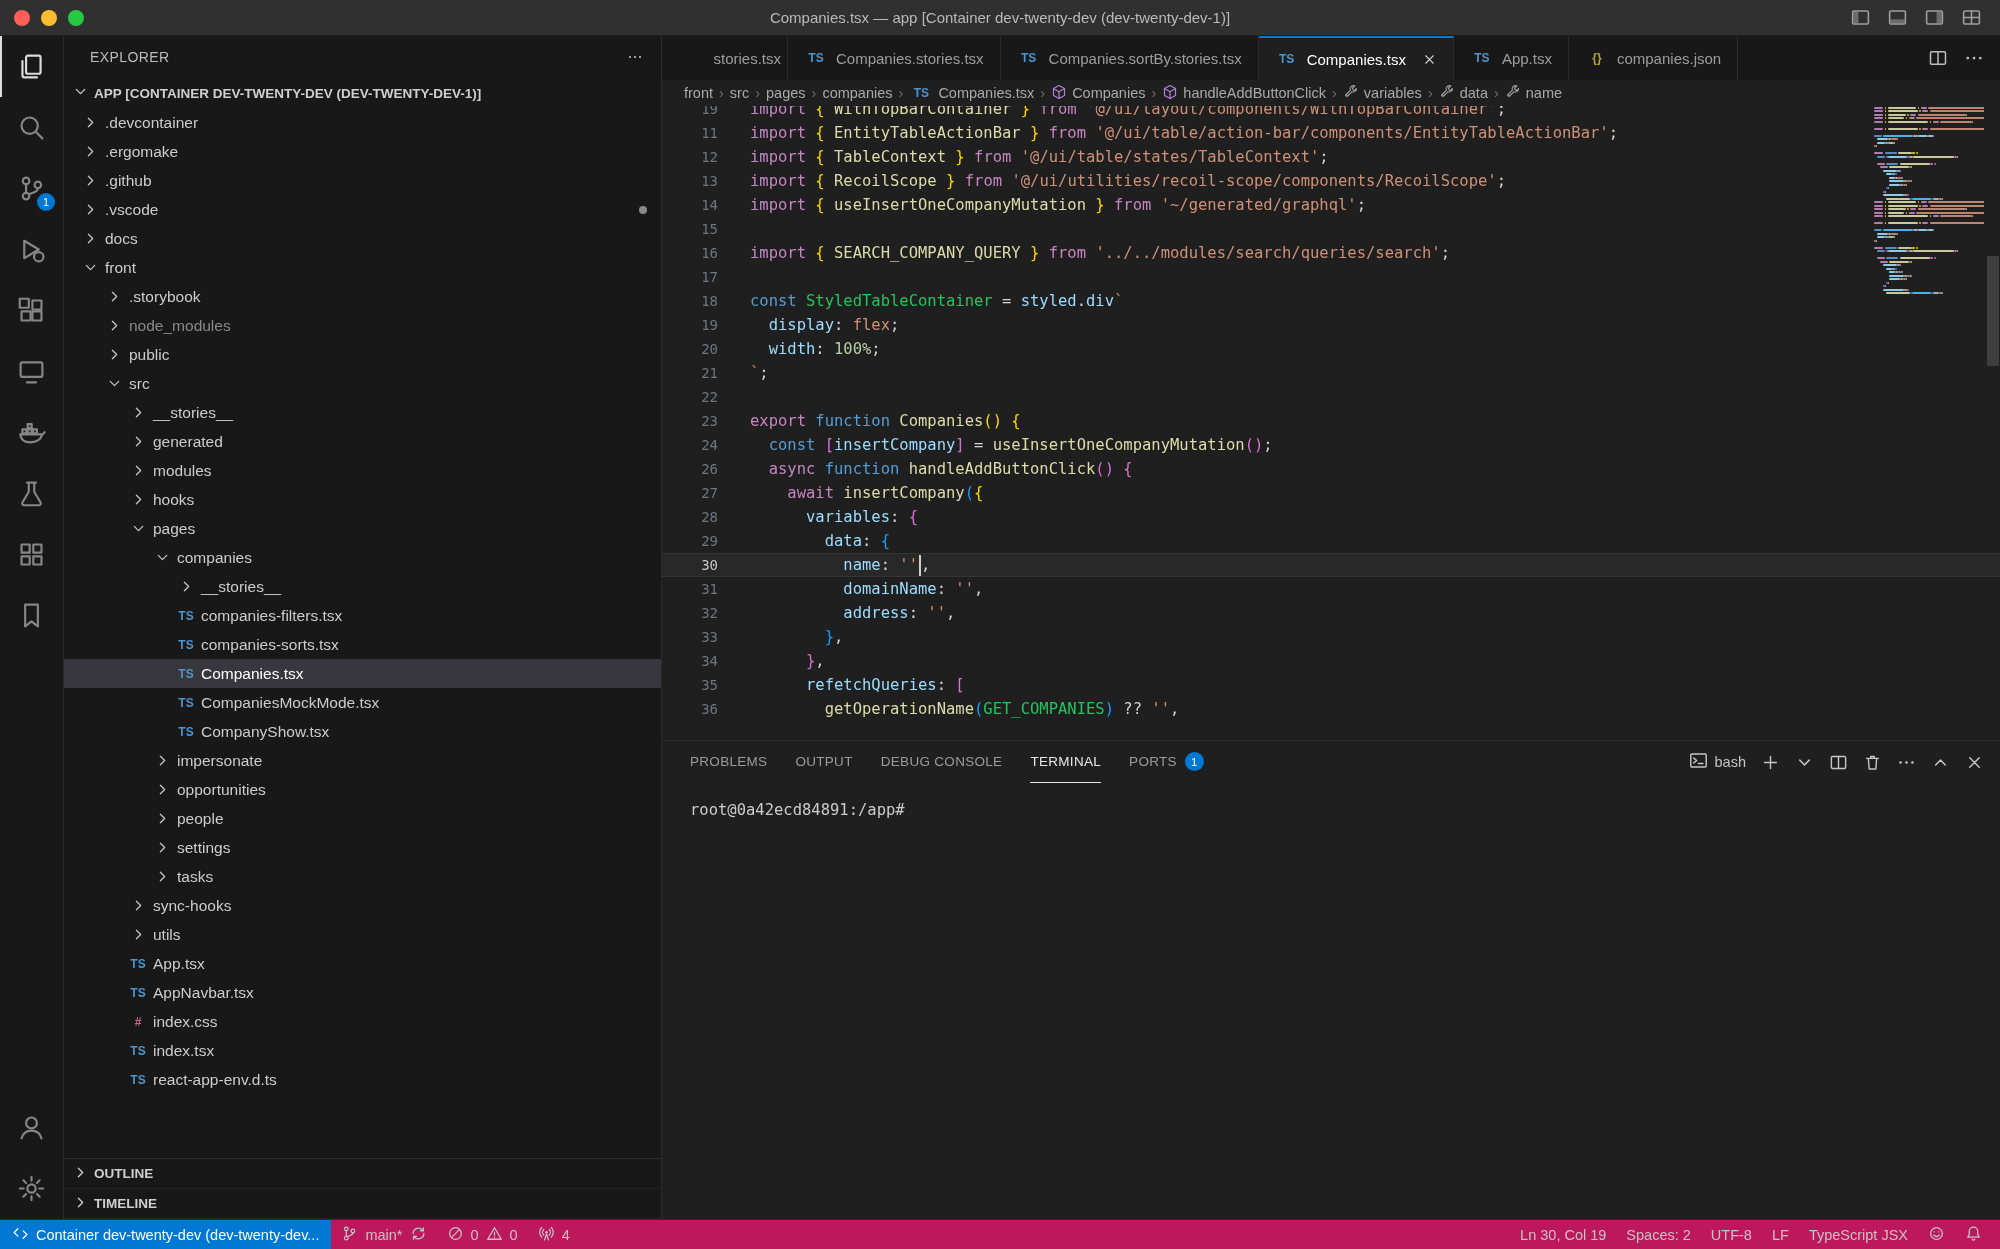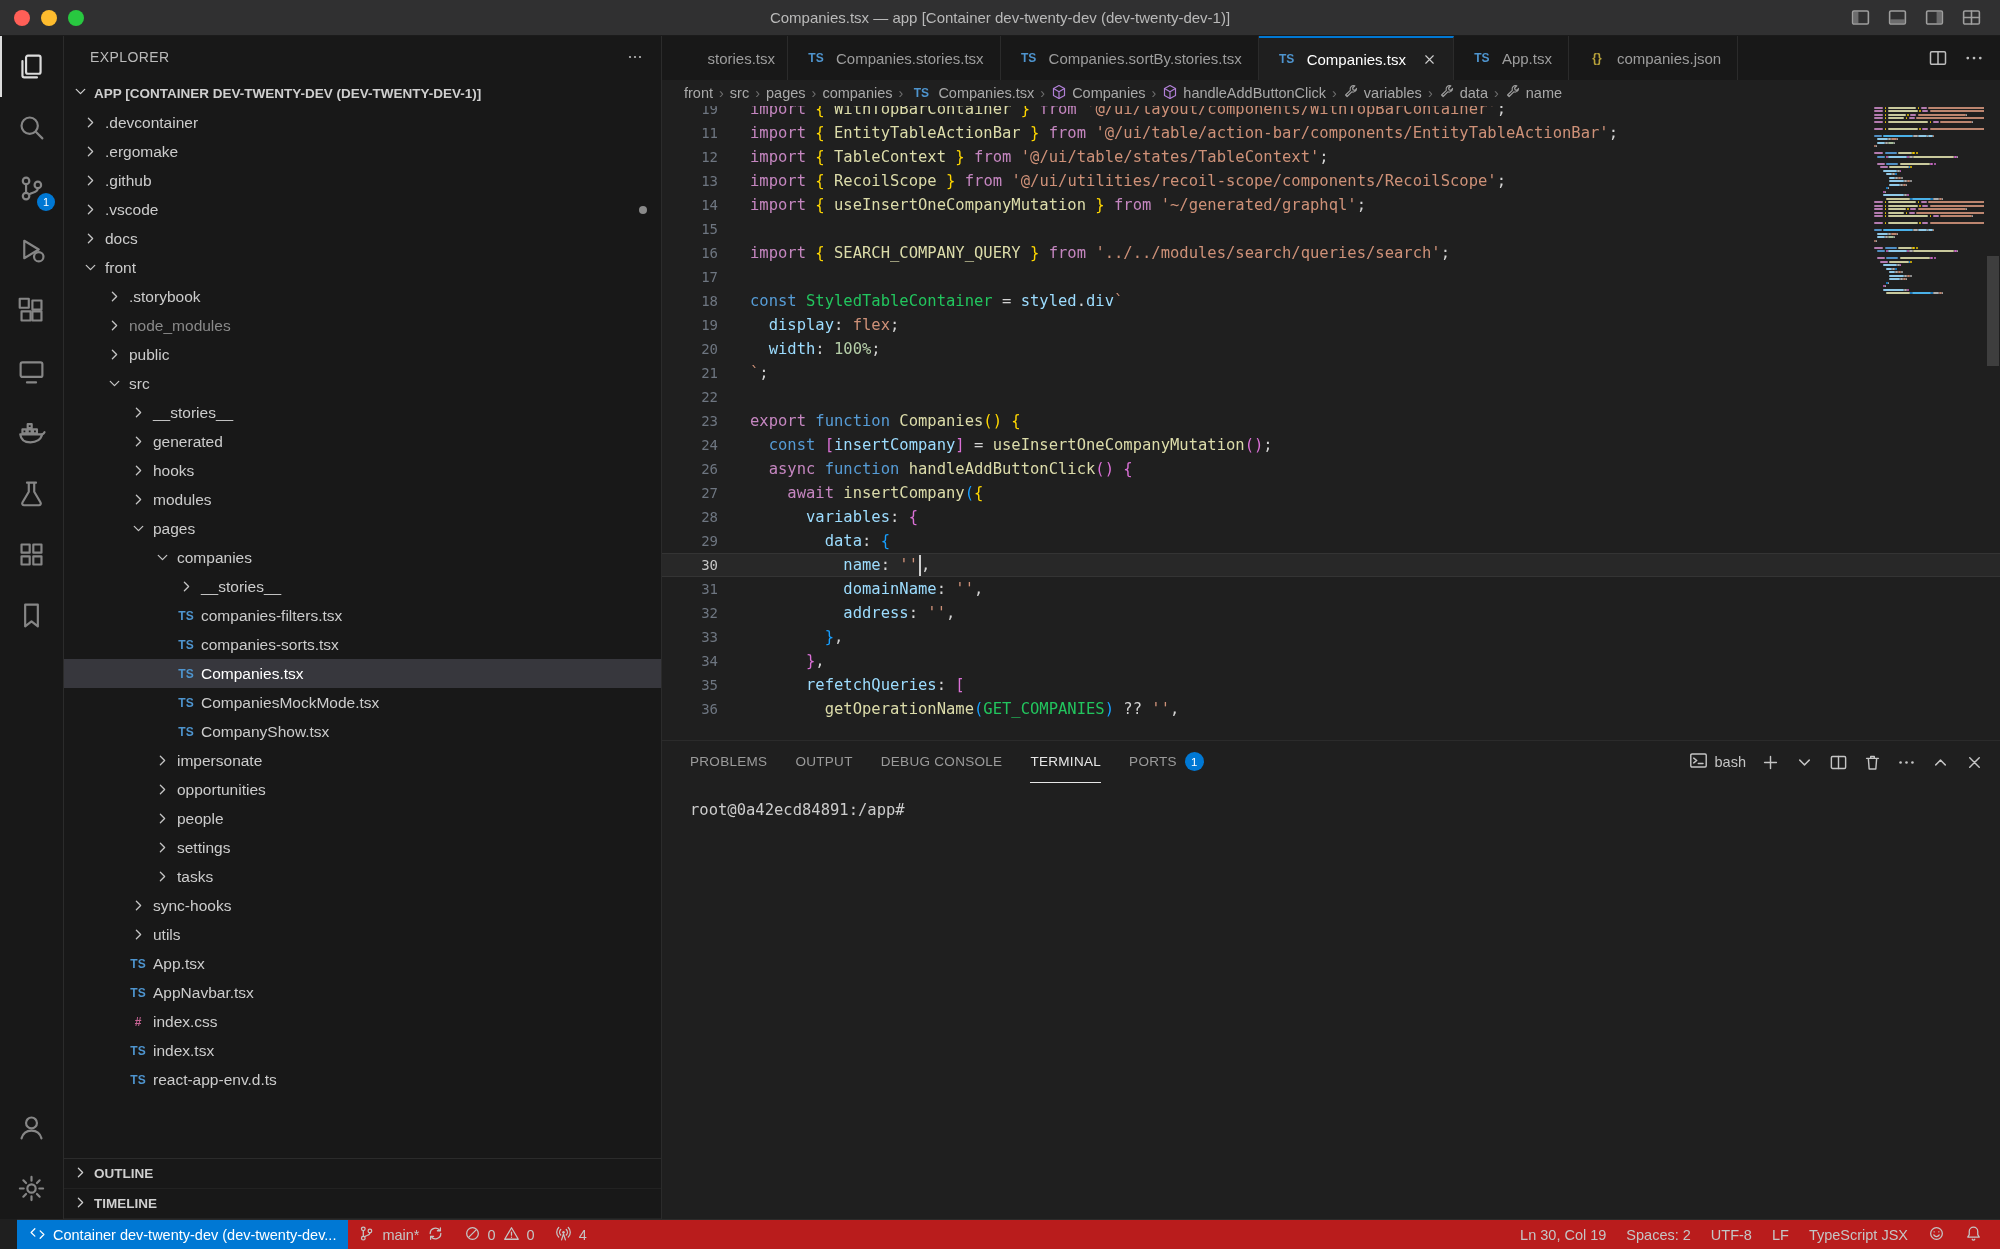--- a/index.html
+++ b/index.html
@@ -42,21 +42,21 @@
   .tlabel { margin-left:3px; }
   .mod-dot { margin-left:auto; margin-right:14px; width:8px; height:8px; border-radius:50%; background:#8a8a8a; flex:none; }
   .sb-bottom { border-top:1px solid #2b2b2b; flex:none; }
   .sb-bottom .sb-section { border-bottom:1px solid #222; }
 
   
   .editor-col { flex:1; display:flex; flex-direction:column; background:#1f1f1f; min-width:0; }
   .tabbar { height:44px; flex:none; background:#181818; display:flex; align-items:stretch; }
   .tab { display:flex; align-items:center; gap:8px; padding:0 16px; font-size:15px; color:#9d9d9d; background:#181818; border-right:1px solid #2b2b2b; cursor:pointer; white-space:nowrap; }
   .tab.active { background:#1f1f1f; color:#fff; border-top:2px solid #0078d4; }
-  .tab.partial { width:126px; overflow:hidden; justify-content:flex-end; padding-right:12px;align-items:center; }
+  .tab.partial { width:126px; overflow:hidden; justify-content:flex-end; padding-right:6px;align-items:center; }
   .tab .close { margin-left:8px; color:#cfcfcf; display:flex; }
   .tab .close svg{ width:15px; height:15px; }
   .tab-actions { margin-left:auto; display:flex; align-items:center; gap:16px; padding:0 16px; color:#bdbdbd; }
   .tab-actions .icon svg{ width:20px; height:20px; }
 
   .breadcrumbs { height:26px; flex:none; display:flex; align-items:center; padding-left:22px; font-size:14.5px; color:#a9a9a9; white-space:nowrap; }
   .bc-item { display:flex; align-items:center; gap:5px; cursor:pointer; }
   .bc-item .icon svg{ width:16px; height:16px; }
   .bc-sep { color:#6e6e6e; margin:0 6px; }
   .bc-ico-method { color:#b180d7; }
@@ -86,21 +86,21 @@
   .ptab { margin-right:28px; font-size:13.5px; color:#9b9b9b; letter-spacing:.3px; cursor:pointer; display:flex; align-items:center; gap:8px; border-bottom:1.5px solid transparent; }
   .ptab.active { color:#e7e7e7; border-bottom-color:#e7e7e7; }
   .pbadge { background:#0078d4; color:#fff; border-radius:50%; width:19px; height:19px; font-size:11.5px; display:flex; align-items:center; justify-content:center; font-weight:normal; }
   .panel-actions { margin-left:auto; display:flex; align-items:center; gap:15px; color:#c5c5c5; }
   .panel-actions .icon svg{ width:19px; height:19px; }
   .panel-actions .txt { display:flex; align-items:center; gap:7px; font-size:14.5px; cursor:pointer; }
   .act { display:inline-flex; align-items:center; cursor:pointer; }
   .panel-body { flex:1; padding:18px 0 0 28px; font-family:"DejaVu Sans Mono", monospace; font-size:15.5px; color:#cccccc; }
 
   
-  .statusbar { height:30px; background:#b91c1c; border-top:1px solid #2b2b2b; display:flex; align-items:stretch; font-size:14.5px; color:#c5c5c5;margin-left:17px; }
+  .statusbar { height:30px; background:#be185d; border-top:1px solid #2b2b2b; display:flex; align-items:stretch; font-size:14.5px; color:#c5c5c5; }
   .sb-item { display:flex; align-items:center; gap:7px; padding:0 10px; cursor:pointer; white-space:nowrap; }
   .sb-item .icon svg { width:17px; height:17px; }
   .sb-remote { background:#0078d4; color:#fff; padding:0 12px; max-width:392px; overflow:hidden; }
   .sb-right { margin-left:auto; display:flex; align-items:stretch; padding-right:8px; }
   .icon { display:inline-flex; align-items:center; justify-content:center; }
   .icon svg { width:16px; height:16px; display:block; }
 </style>
 </head>
 <body>
 
@@ -374,29 +374,29 @@
             </svg>
           </span>
           <span class="tlabel">generated</span>
         </div>
         <div class="trow" style="padding-left:62px">
           <span class="twist">
             <svg viewBox="0 0 16 16" fill="none" stroke="currentColor" stroke-width="1.2" stroke-linecap="round" stroke-linejoin="round">
               <path d="M6 4l4 4-4 4"></path>
             </svg>
           </span>
+          <span class="tlabel">modules</span>
+        </div>
+        <div class="trow" style="padding-left:62px">
+          <span class="twist">
+            <svg viewBox="0 0 16 16" fill="none" stroke="currentColor" stroke-width="1.2" stroke-linecap="round" stroke-linejoin="round">
+              <path d="M6 4l4 4-4 4"></path>
+            </svg>
+          </span>
           <span class="tlabel">hooks</span>
-        </div>
-        <div class="trow" style="padding-left:62px">
-          <span class="twist">
-            <svg viewBox="0 0 16 16" fill="none" stroke="currentColor" stroke-width="1.2" stroke-linecap="round" stroke-linejoin="round">
-              <path d="M6 4l4 4-4 4"></path>
-            </svg>
-          </span>
-          <span class="tlabel">modules</span>
         </div>
         <div class="trow" style="padding-left:62px">
           <span class="twist">
             <svg viewBox="0 0 16 16" fill="none" stroke="currentColor" stroke-width="1.2" stroke-linecap="round" stroke-linejoin="round">
               <path d="M4 6l4 4 4-4"></path>
             </svg>
           </span>
           <span class="tlabel">pages</span>
         </div>
         <div class="trow" style="padding-left:86px">

